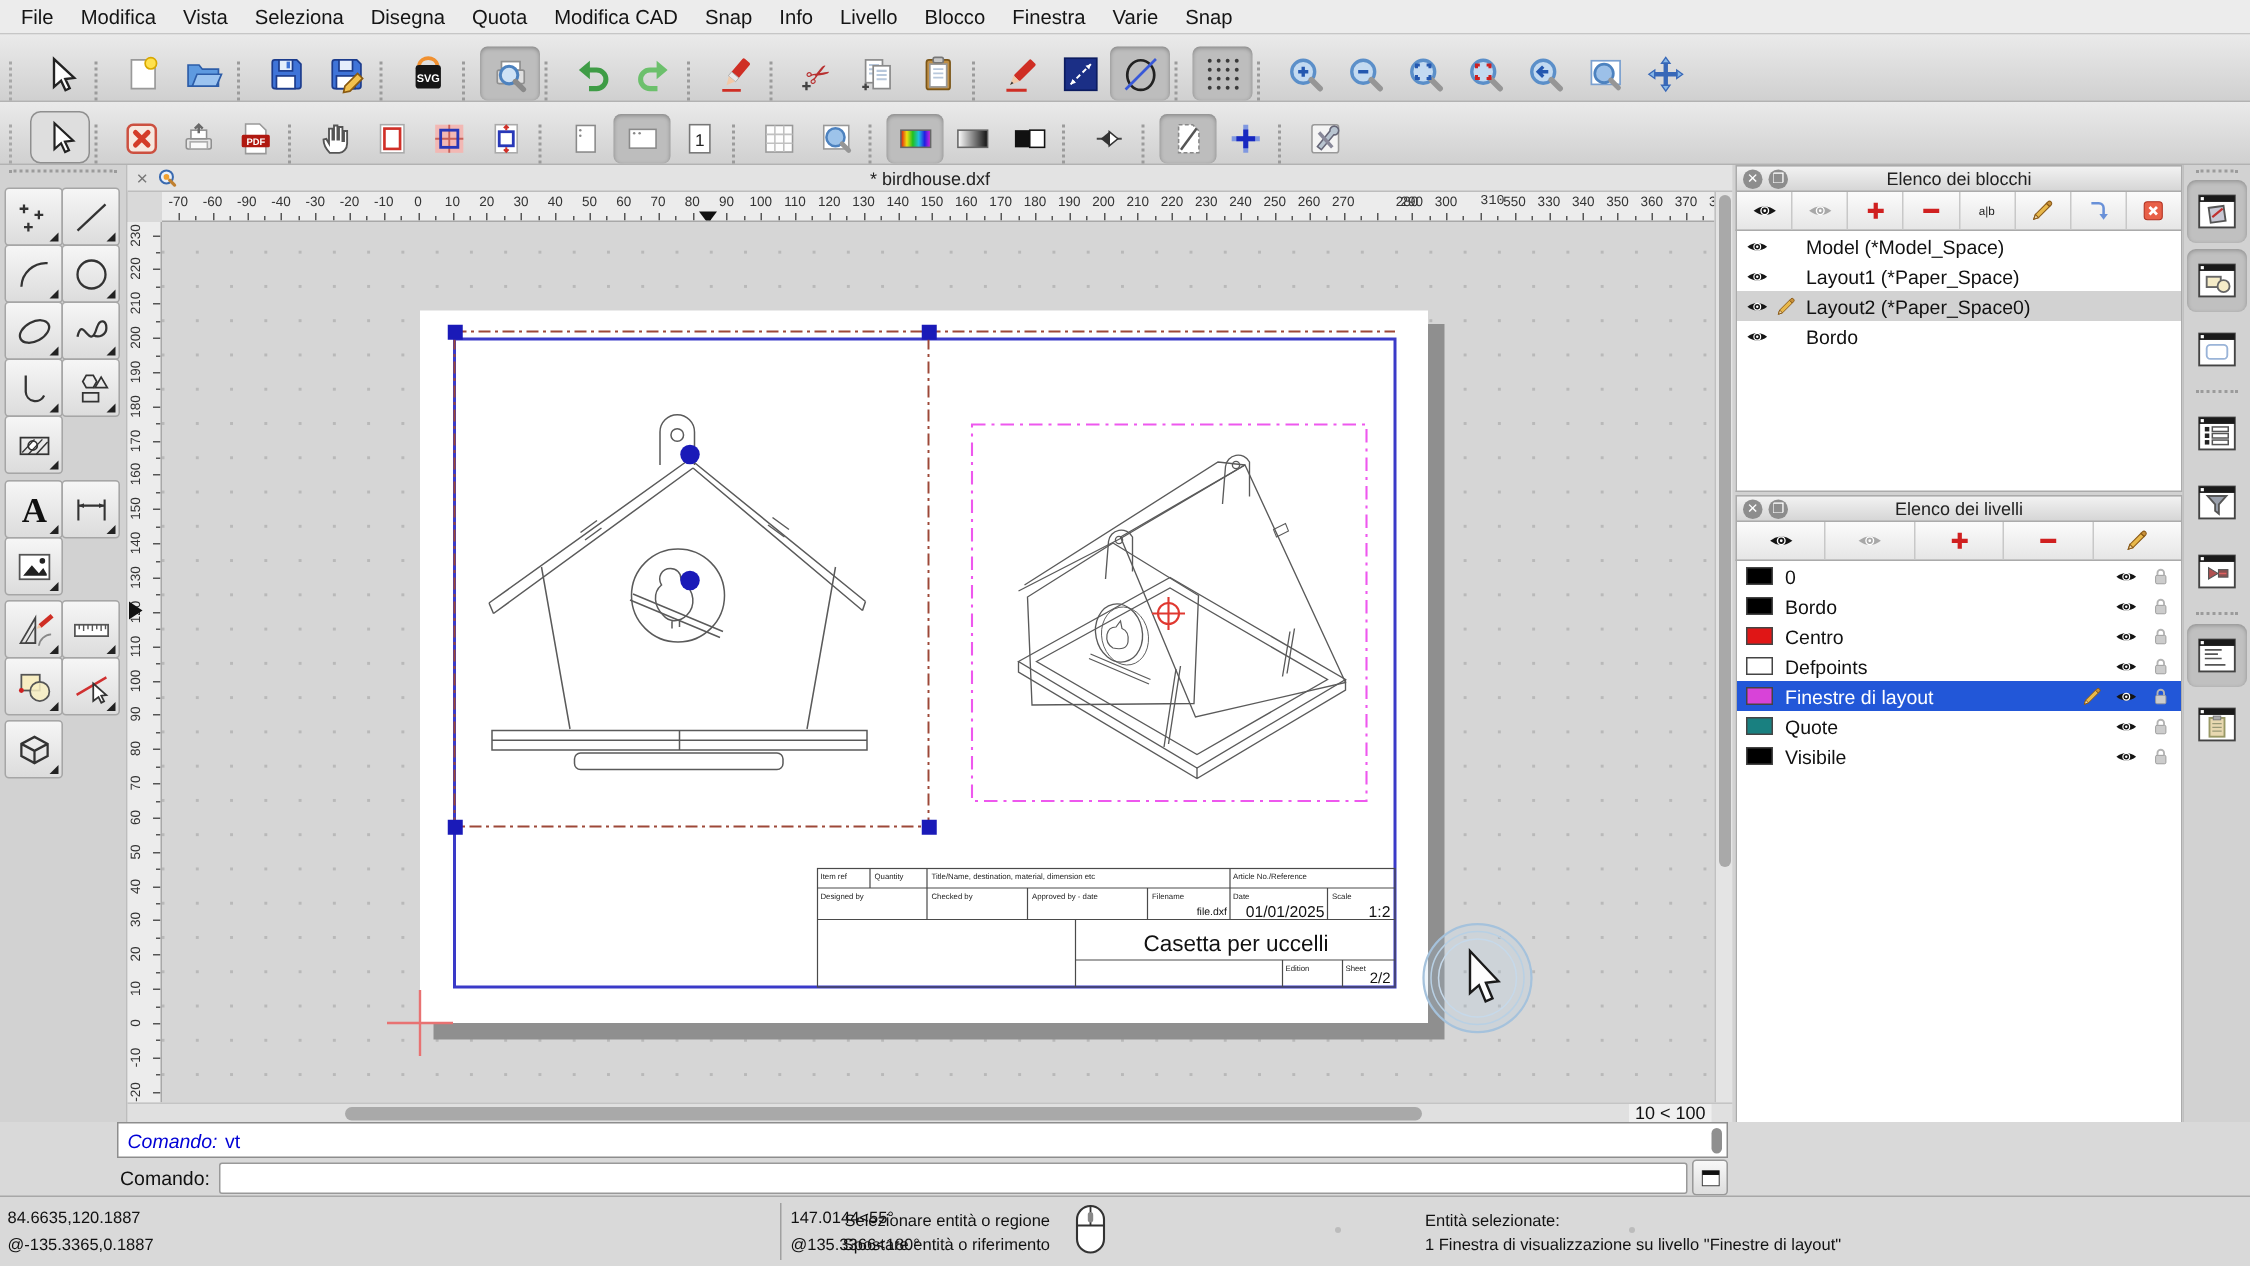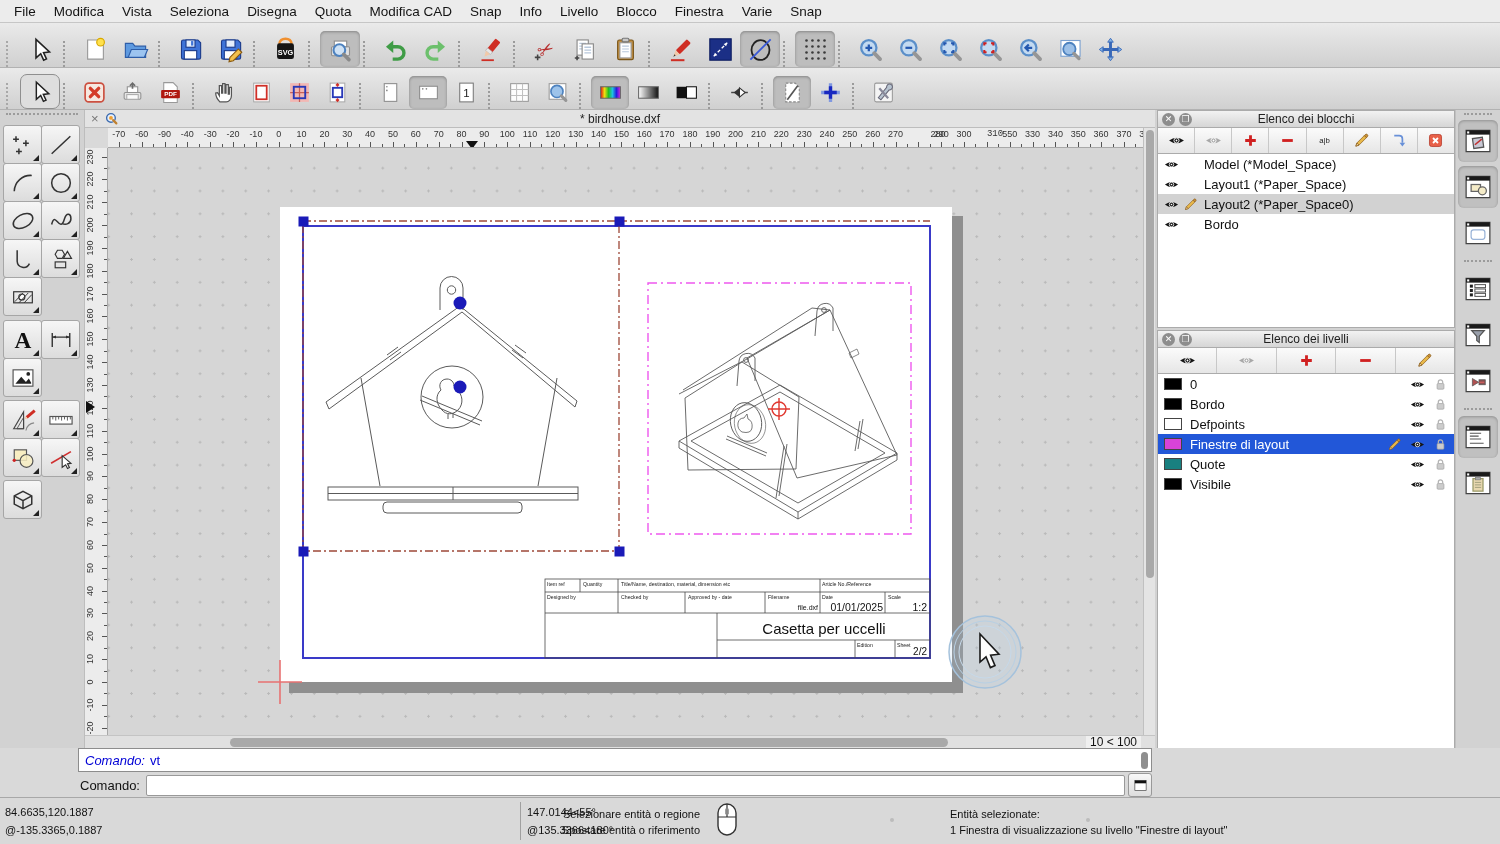--- a/index.html
+++ b/index.html
@@ -1119,20 +1119,39 @@
             </span>
             <span style="display: inline-flex; width: 15px;">
               <svg viewBox="0 0 24 24" xmlns="http://www.w3.org/2000/svg">
                 <rect x="6.5" y="10.5" width="11" height="9" rx="1.5" fill="#cccccc" stroke="#9a9a9a"></rect>
                 <path d="M8.5 10.5 V8 a3.5 3.5 0 0 1 7 0 v2.5" fill="none" stroke="#b4b4b4" stroke-width="2"></path>
               </svg>
             </span>
           </span>
         </div>
         <div class="prow">
+          <span class="swatch" style="background: rgb(224, 22, 22);"></span>
+          <span class="rowname">Centro</span>
+          <span class="rowicons">
+            <span style="display: inline-flex; width: 15px;">
+              <svg viewBox="0 0 24 24" xmlns="http://www.w3.org/2000/svg">
+                <path d="M1.5 12 Q12 4 22.5 12 Q12 20 1.5 12 Z" fill="#151515"></path>
+                <circle cx="12" cy="12" r="3.6" fill="#151515" stroke="#fff" stroke-width="1.3"></circle>
+                <circle cx="12" cy="12" r="1.3" fill="#fff"></circle>
+              </svg>
+            </span>
+            <span style="display: inline-flex; width: 15px;">
+              <svg viewBox="0 0 24 24" xmlns="http://www.w3.org/2000/svg">
+                <rect x="6.5" y="10.5" width="11" height="9" rx="1.5" fill="#cccccc" stroke="#9a9a9a"></rect>
+                <path d="M8.5 10.5 V8 a3.5 3.5 0 0 1 7 0 v2.5" fill="none" stroke="#b4b4b4" stroke-width="2"></path>
+              </svg>
+            </span>
+          </span>
+        </div>
+        <div class="prow">
           <span class="swatch" style="background: rgb(255, 255, 255);"></span>
           <span class="rowname">Defpoints</span>
           <span class="rowicons">
             <span style="display: inline-flex; width: 15px;">
               <svg viewBox="0 0 24 24" xmlns="http://www.w3.org/2000/svg">
                 <path d="M1.5 12 Q12 4 22.5 12 Q12 20 1.5 12 Z" fill="#151515"></path>
                 <circle cx="12" cy="12" r="3.6" fill="#151515" stroke="#fff" stroke-width="1.3"></circle>
                 <circle cx="12" cy="12" r="1.3" fill="#fff"></circle>
               </svg>
             </span>

